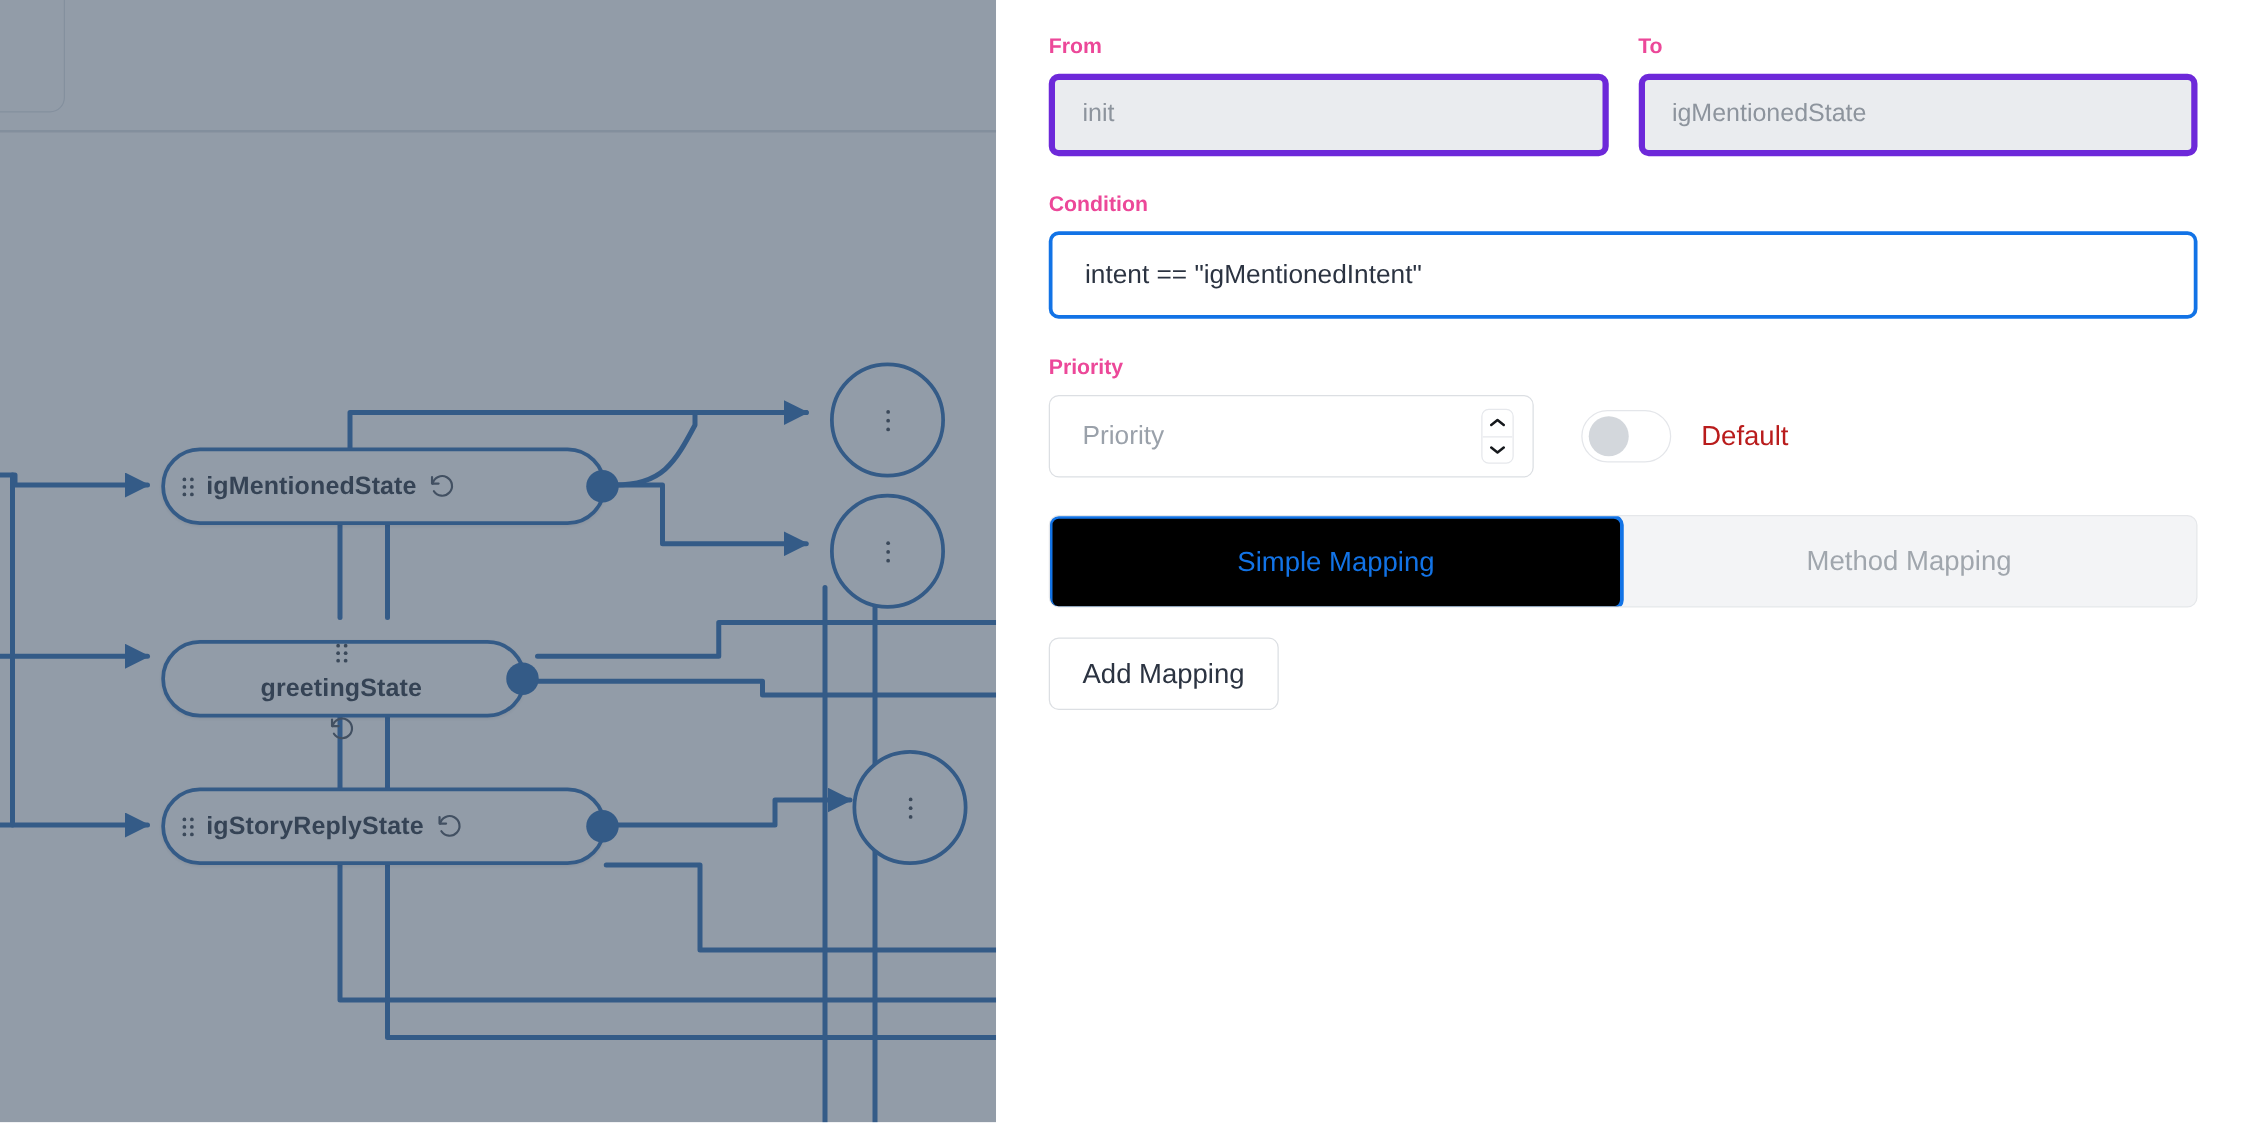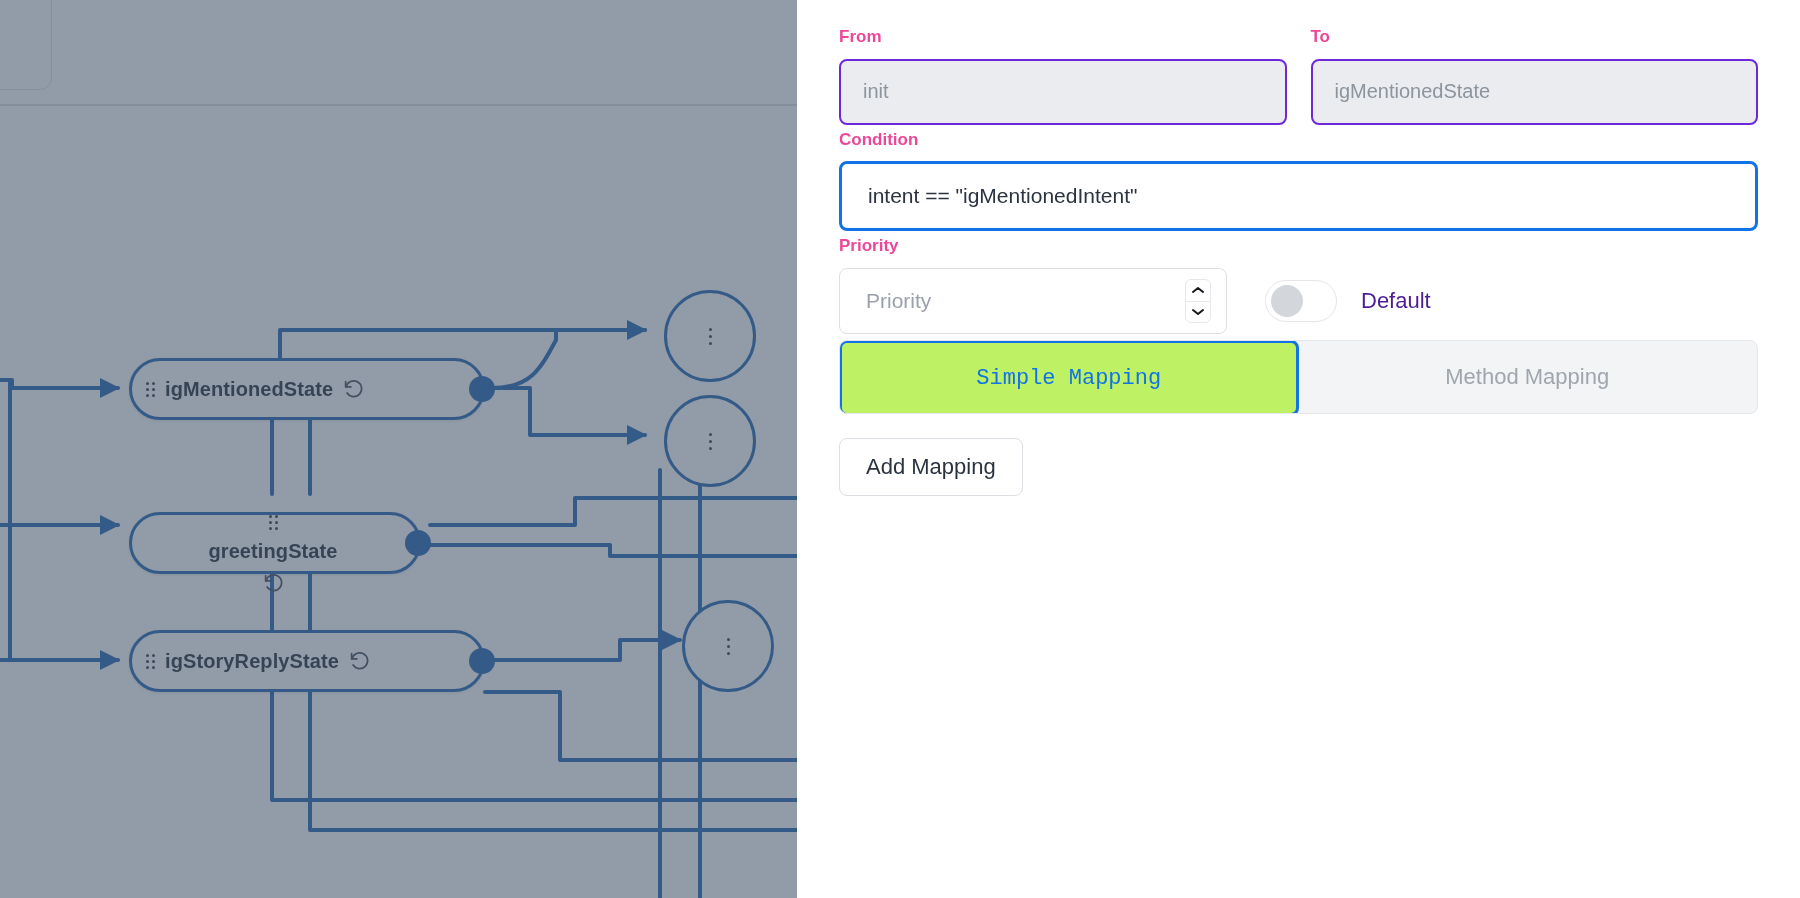--- a/index.html
+++ b/index.html
@@ -173,31 +173,31 @@
   }
   .col {
     flex: 1 1 0;
     min-width: 0;
   }
 
   .input-readonly {
     width: 100%;
     height: 66px;
     border-radius: 8px;
-    border: 2px solid #6d28d9;
+    border: 5px solid #6d28d9;
     background: #eaecef;
     color: #8d949d;
     font-size: 20px;
     font-family: "Liberation Sans", sans-serif;
     padding: 0 22px;
     outline: none;
   }
   .input-readonly::placeholder { color: #8d949d; opacity: 1; }
 
-  .block { margin-top: 6px; }
+  .block { margin-top: 30px; }
 
   .input-focus {
     width: 100%;
     height: 70px;
     border-radius: 8px;
     border: 3px solid #1273e6;
     background: #ffffff;
     color: #2b3341;
     font-size: 21px;
     font-family: "Liberation Sans", sans-serif;
@@ -276,21 +276,21 @@
   .toggle .knob {
     position: absolute;
     left: 5px; top: 50%;
     transform: translateY(-50%);
     width: 32px; height: 32px;
     border-radius: 50%;
     background: #d3d7dc;
   }
   .toggle-label {
     font-size: 22px;
-    color: #4c1d95;
+    color: #b91c1c;
     white-space: nowrap;
   }
 
   .segmented {
     display: flex;
     width: 100%;
     height: 74px;
     border-radius: 8px;
     overflow: hidden;
     background: #f3f4f6;
@@ -302,27 +302,26 @@
     background: transparent;
     font-family: "Liberation Sans", sans-serif;
     font-size: 22px;
     color: #a0a6ad;
     cursor: pointer;
     display: flex;
     align-items: center;
     justify-content: center;
   }
   .seg.active {
-    background: #bef264;
+    background: #000000;
     color: #1273e6;
     border: 3px solid #1273e6;
     border-radius: 8px;
     margin: -1px;
     height: 76px;
-    font-family: Liberation Mono, monospace;
   }
 
   .btn-secondary {
     margin-top: 24px;
     height: 58px;
     padding: 0 26px;
     border-radius: 8px;
     border: 1px solid #dcdfe3;
     background: #ffffff;
     color: #2b3341;

